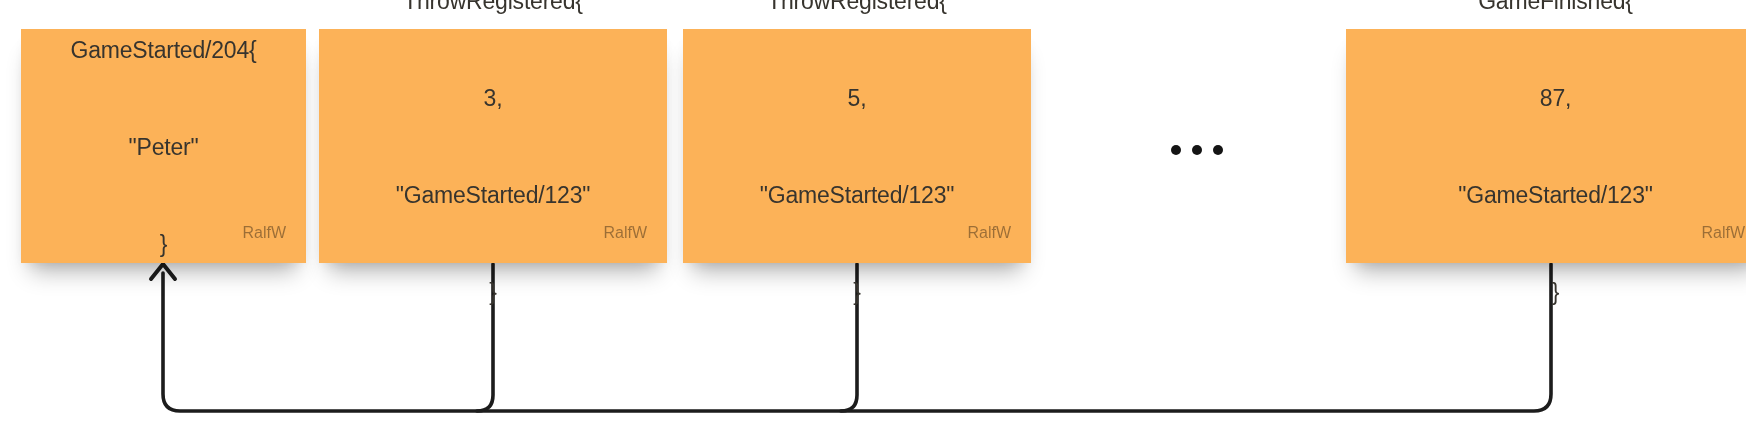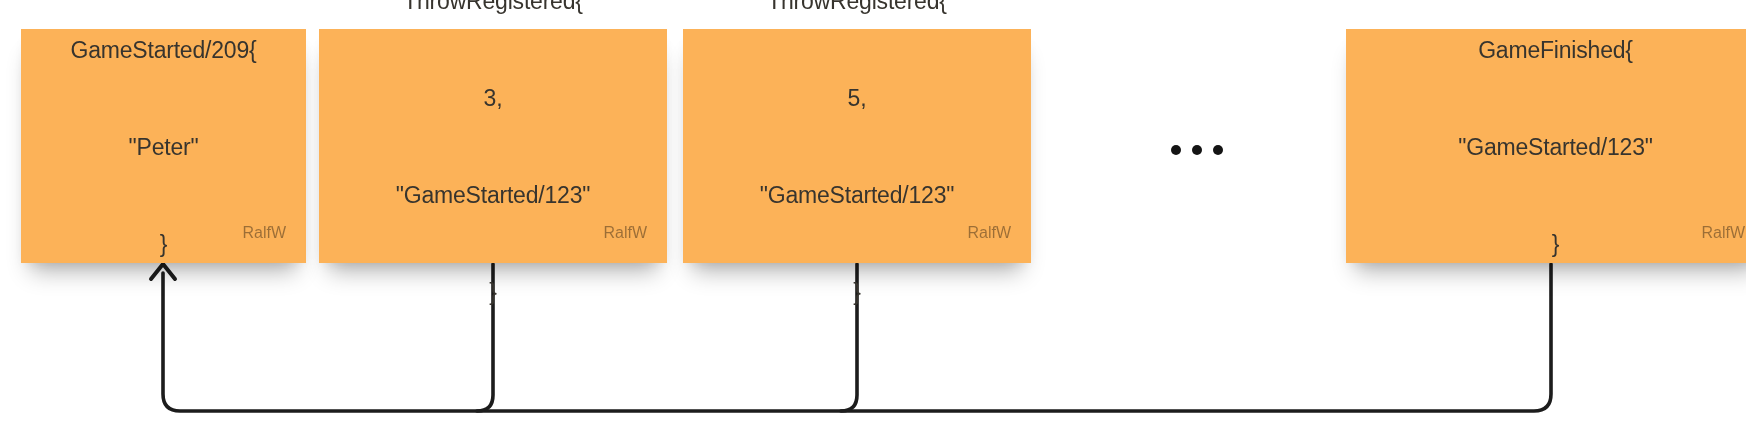--- a/index.html
+++ b/index.html
@@ -69,21 +69,21 @@
     <svg width="1746" height="444" viewBox="0 0 1746 444" fill="none" xmlns="http://www.w3.org/2000/svg">
       <path d="M1551 264 L1551 394 Q1551 411 1534 411 L180 411 Q163 411 163 394 L163 273" stroke="#1c1c1c" stroke-width="3.6" fill="none" stroke-linecap="round"></path>
       <path d="M493 264 L493 395 Q493 411 477 411" stroke="#1c1c1c" stroke-width="3.6" fill="none" stroke-linecap="round"></path>
       <path d="M857 264 L857 395 Q857 411 841 411" stroke="#1c1c1c" stroke-width="3.6" fill="none" stroke-linecap="round"></path>
       <path d="M151 279 L163 264 L175 279" stroke="#1c1c1c" stroke-width="4" fill="none" stroke-linecap="round" stroke-linejoin="round"></path>
     </svg>
   </div>
 
   <div class="note note-0">
     <div class="note-text">
-      <span class="note-line">GameStarted/209{</span>
+      <span class="note-line">GameStarted/204{</span>
       <span class="note-line">"Peter"</span>
       <span class="note-line">}</span>
     </div>
     <span class="note-author">RalfW</span>
   </div>
 
   <div class="note note-1">
     <div class="note-text">
       <span class="note-line">ThrowRegistered{</span>
       <span class="note-line">3,</span>
@@ -105,19 +105,20 @@
 
   <div class="ellipsis">
     <span class="dot"></span>
     <span class="dot"></span>
     <span class="dot"></span>
   </div>
 
   <div class="note note-3">
     <div class="note-text">
       <span class="note-line">GameFinished{</span>
+      <span class="note-line">87,</span>
       <span class="note-line">"GameStarted/123"</span>
       <span class="note-line">}</span>
     </div>
     <span class="note-author">RalfW</span>
   </div>
 
 </div>
 
 </body></html>

